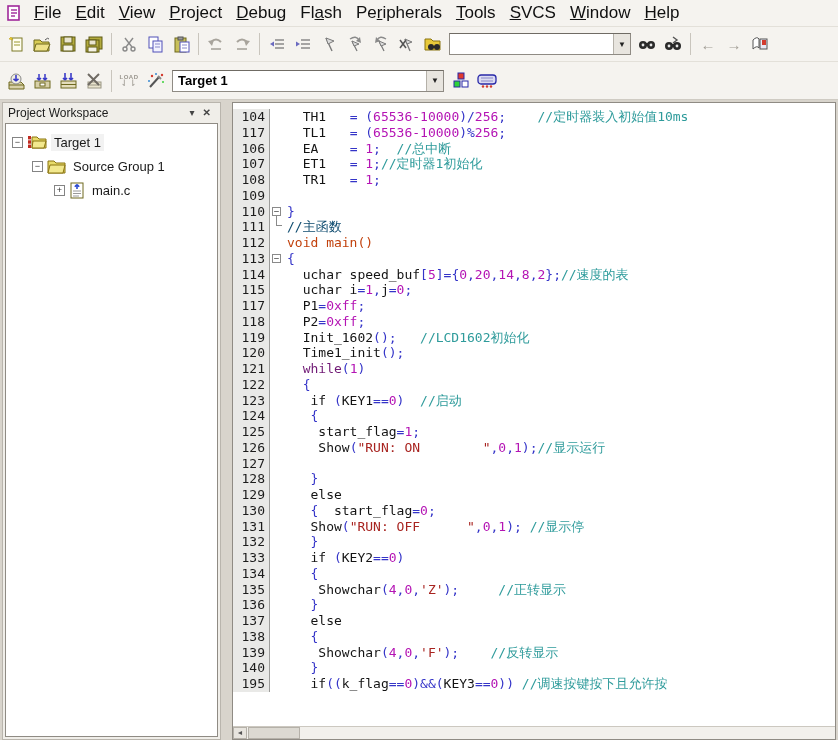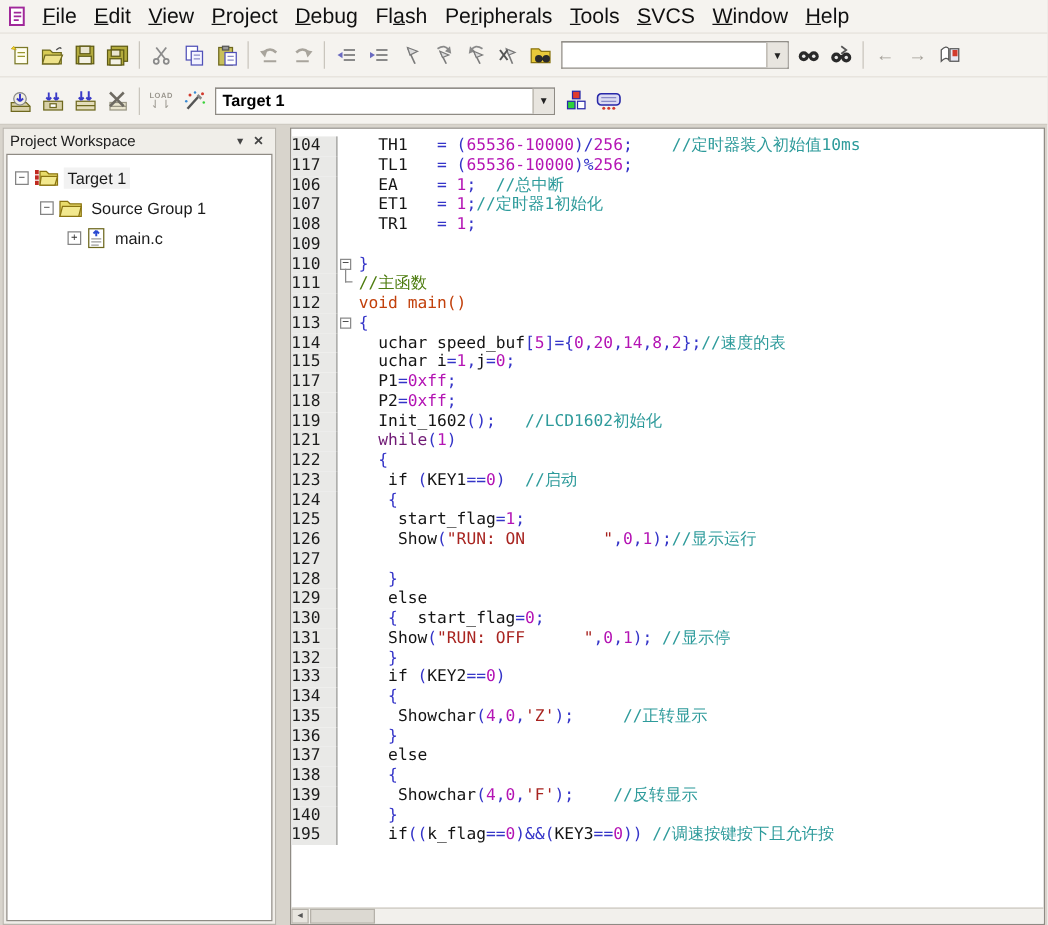--- a/index.html
+++ b/index.html
@@ -39,21 +39,21 @@
   .tree-row { display:flex; align-items:center; height:24px; white-space:nowrap; }
   .expander { width:11px; height:11px; border:1px solid #848484; background:#fff; font-size:9px; line-height:8px; text-align:center; color:#333; flex:0 0 auto; }
   .tree-ic { margin:0 4px 0 4px; flex:0 0 auto; display:flex; }
   .tree-label { padding:1px 3px; }
 
   .splitter { width:11px; }
   .editor-wrap { flex:1; margin:2px 2px 0 0; border:1px solid #8f8b84; background:#fff; position:relative; overflow:hidden; }
   .code-lines { position:absolute; top:6px; left:0; right:0; bottom:14px; overflow:hidden;
                 font-family:"DejaVu Sans Mono","Liberation Mono",monospace; font-size:13px; }
   .crow { display:flex; height:15.75px; line-height:15.75px; }
-  .gut { width:37px; flex:0 0 auto; background:#e9e9e7; border-right:1px solid #9c9c9a; text-align:left; padding-right:4px; color:#1c1c1c; }
+  .gut { width:37px; flex:0 0 auto; background:#e9e9e7; border-right:1px solid #9c9c9a; text-align:right; padding-right:4px; color:#1c1c1c; }
   .fold { width:17px; flex:0 0 auto; position:relative; }
   .fbox { position:absolute; left:2px; top:3px; width:9px; height:9px; border:1px solid #8a8a8a; background:#fff; font-size:9px; line-height:7px; text-align:center; color:#444; }
   .fend { position:absolute; left:6px; top:-4px; width:6px; height:11px; border-left:1px solid #8a8a8a; border-bottom:1px solid #8a8a8a; }
   .code { white-space:pre; }
   .hscroll { position:absolute; left:0; right:0; bottom:0; height:13px; background:#f2f0ec; border-top:1px solid #ccc8c0; display:flex; }
   .sb-btn { width:14px; height:12px; background:#e8e5df; border:1px solid #b5b1a9; font-size:7px; line-height:10px; text-align:center; color:#555; }
   .sb-thumb { width:52px; height:12px; background:#dcd9d2; border:1px solid #b5b1a9; margin-left:1px; }
 
   svg { display:block; }
 </style>
@@ -412,21 +412,21 @@
           <span class="fold">
             <span class="fbox">−</span>
           </span>
           <span class="code"><span style="color: rgb(52, 52, 200);">}</span></span>
         </div>
         <div class="crow">
           <span class="gut">111</span>
           <span class="fold">
             <span class="fend"></span>
           </span>
-          <span class="code"><span style="color: #4d7c0f;">//主函数</span></span>
+          <span class="code"><span style="color: #0c4a6e;">//主函数</span></span>
         </div>
         <div class="crow">
           <span class="gut">112</span>
           <span class="fold"></span>
           <span class="code"><span style="color: #c2410c;">void main()</span></span>
         </div>
         <div class="crow">
           <span class="gut">113</span>
           <span class="fold">
             <span class="fbox">−</span>
@@ -450,20 +450,25 @@
         </div>
         <div class="crow">
           <span class="gut">118</span>
           <span class="fold"></span>
           <span class="code"><span style="color: rgb(20, 20, 20);">  P2</span><span style="color: rgb(52, 52, 200);">=</span><span style="color: rgb(180, 20, 180);">0xff</span><span style="color: rgb(52, 52, 200);">;</span></span>
         </div>
         <div class="crow">
           <span class="gut">119</span>
           <span class="fold"></span>
           <span class="code"><span style="color: rgb(20, 20, 20);">  Init_1602</span><span style="color: rgb(52, 52, 200);">();</span><span style="color: rgb(20, 20, 20);">   </span><span style="color: rgb(46, 155, 155);">//LCD1602初始化</span></span>
+        </div>
+        <div class="crow">
+          <span class="gut">120</span>
+          <span class="fold"></span>
+          <span class="code"><span style="color: rgb(20, 20, 20);">  Time1_init</span><span style="color: rgb(52, 52, 200);">();</span></span>
         </div>
         <div class="crow">
           <span class="gut">121</span>
           <span class="fold"></span>
           <span class="code"><span style="color: #701a75;">  while</span><span style="color: rgb(52, 52, 200);">(</span><span style="color: rgb(180, 20, 180);">1</span><span style="color: rgb(52, 52, 200);">)</span></span>
         </div>
         <div class="crow">
           <span class="gut">122</span>
           <span class="fold"></span>
           <span class="code"><span style="color: rgb(20, 20, 20);">  </span><span style="color: rgb(52, 52, 200);">{</span></span>

